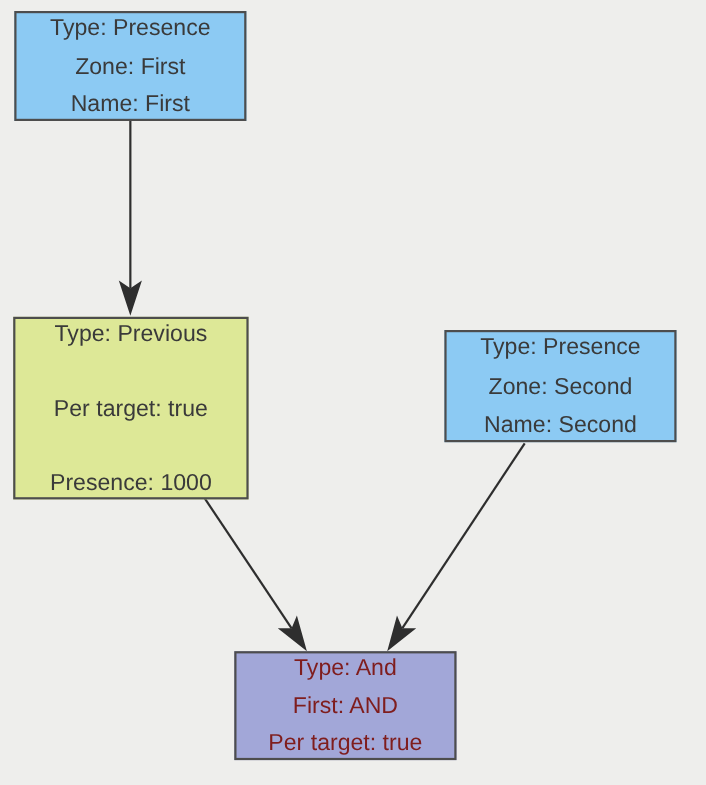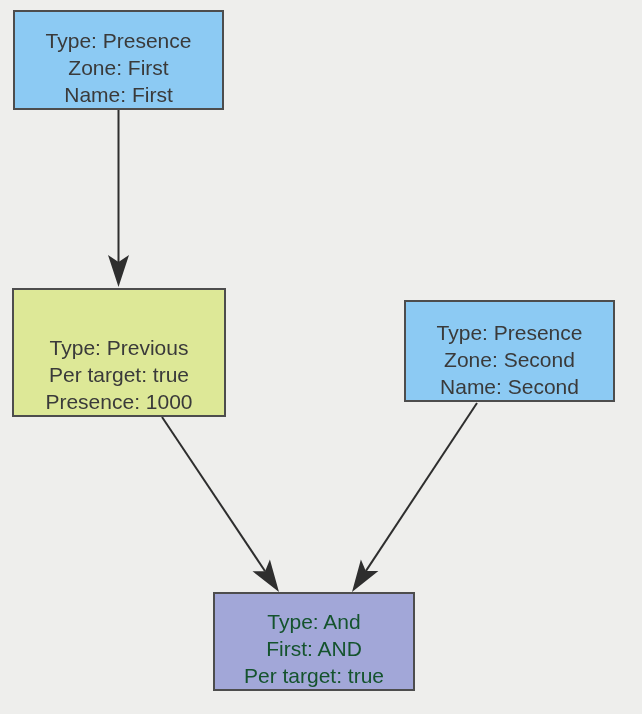--- a/index.html
+++ b/index.html
@@ -23,21 +23,21 @@
     width: 642px;
     height: 714px;
   }
   .node {
     position: absolute;
     box-sizing: border-box;
     border: 2px solid;
     display: flex;
     flex-direction: column;
     align-items: center;
-    justify-content: flex-end;
+    justify-content: space-between;
     text-align: center;
   }
   .node-line {
     font-size: 21px;
     line-height: 27px;
     white-space: nowrap;
   }
 </style>
 </head>
 <body>
@@ -50,28 +50,28 @@
       <polygon points="279.0,592.0 269.9,559.6 265.1,571.2 252.5,571.2" fill="#2e2e2e"></polygon>
       <line x1="477" y1="403" x2="365.8" y2="571.1" stroke="#2e2e2e" stroke-width="2"></line>
       <polygon points="352.0,592.0 378.4,571.1 365.8,571.1 360.9,559.5" fill="#2e2e2e"></polygon>
     </svg>
 
 <div class="node" style="left: 13px; top: 10px; width: 211px; height: 100px; background: rgb(140, 202, 243); border-color: rgb(77, 77, 77); color: rgb(58, 58, 58);">
       <div class="node-line">Type: Presence</div>
       <div class="node-line">Zone: First</div>
       <div class="node-line">Name: First</div>
     </div>
-    <div class="node" style="left: 12px; top: 288px; width: 214px; height: 129px; background: rgb(221, 232, 151); border-color: rgb(77, 77, 77); color: rgb(58, 58, 58);">
+    <div class="node" style="left: 12px; top: 288px; width: 214px; height: 166px; background: rgb(221, 232, 151); border-color: rgb(77, 77, 77); color: rgb(58, 58, 58);">
       <div class="node-line">Type: Previous</div>
       <div class="node-line">Per target: true</div>
       <div class="node-line">Presence: 1000</div>
     </div>
     <div class="node" style="left: 404px; top: 300px; width: 211px; height: 102px; background: rgb(140, 202, 243); border-color: rgb(77, 77, 77); color: rgb(58, 58, 58);">
       <div class="node-line">Type: Presence</div>
       <div class="node-line">Zone: Second</div>
       <div class="node-line">Name: Second</div>
     </div>
-    <div class="node" style="left: 213px; top: 592px; width: 202px; height: 99px; background: rgb(162, 167, 216); border-color: rgb(77, 77, 77); color: #14532d;">
+    <div class="node" style="left: 213px; top: 592px; width: 202px; height: 99px; background: rgb(162, 167, 216); border-color: rgb(77, 77, 77); color: #7f1d1d;">
       <div class="node-line">Type: And</div>
       <div class="node-line">First: AND</div>
       <div class="node-line">Per target: true</div>
     </div>
   </div>
 
 </body></html>

